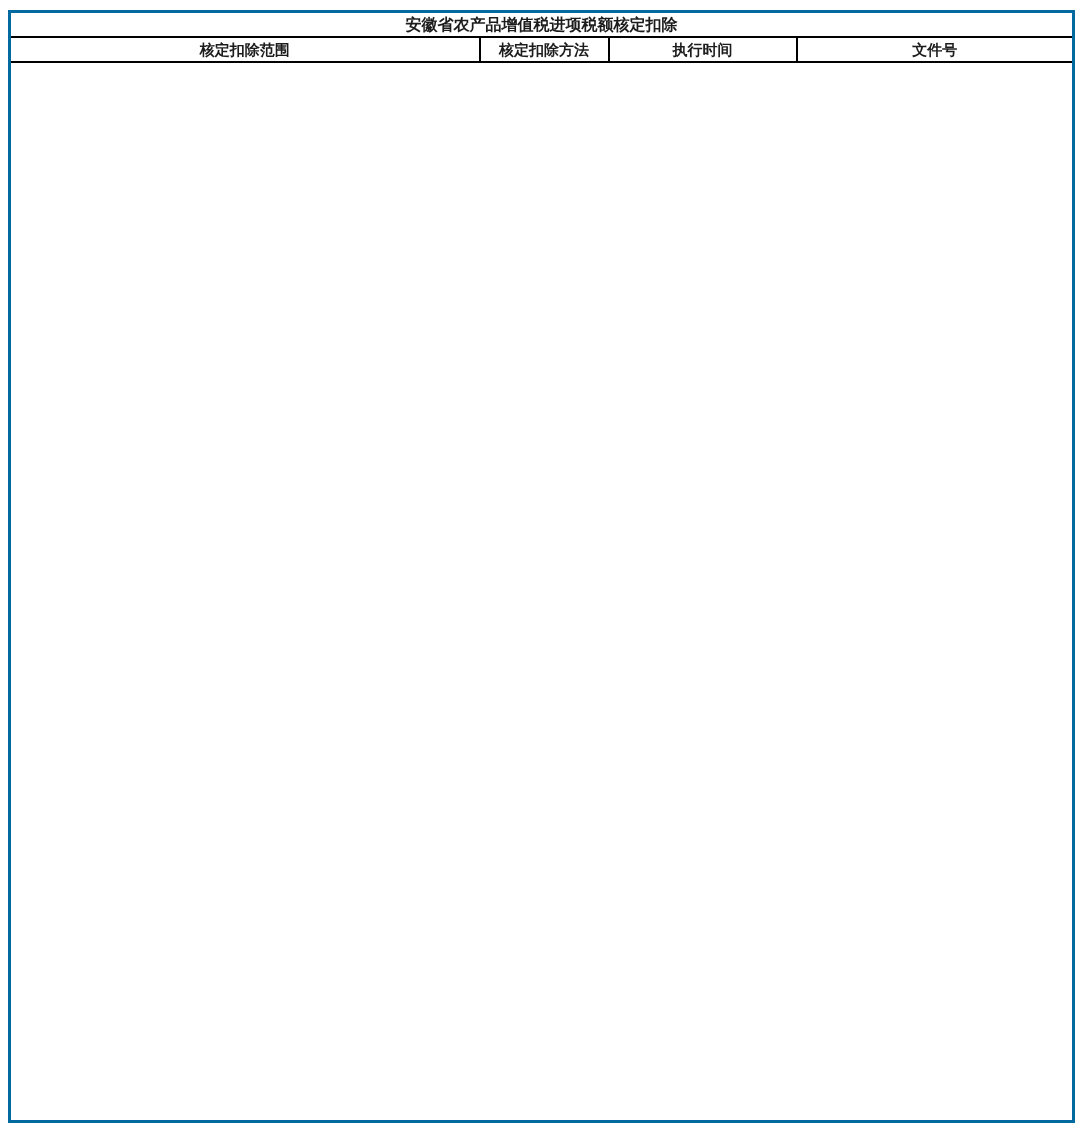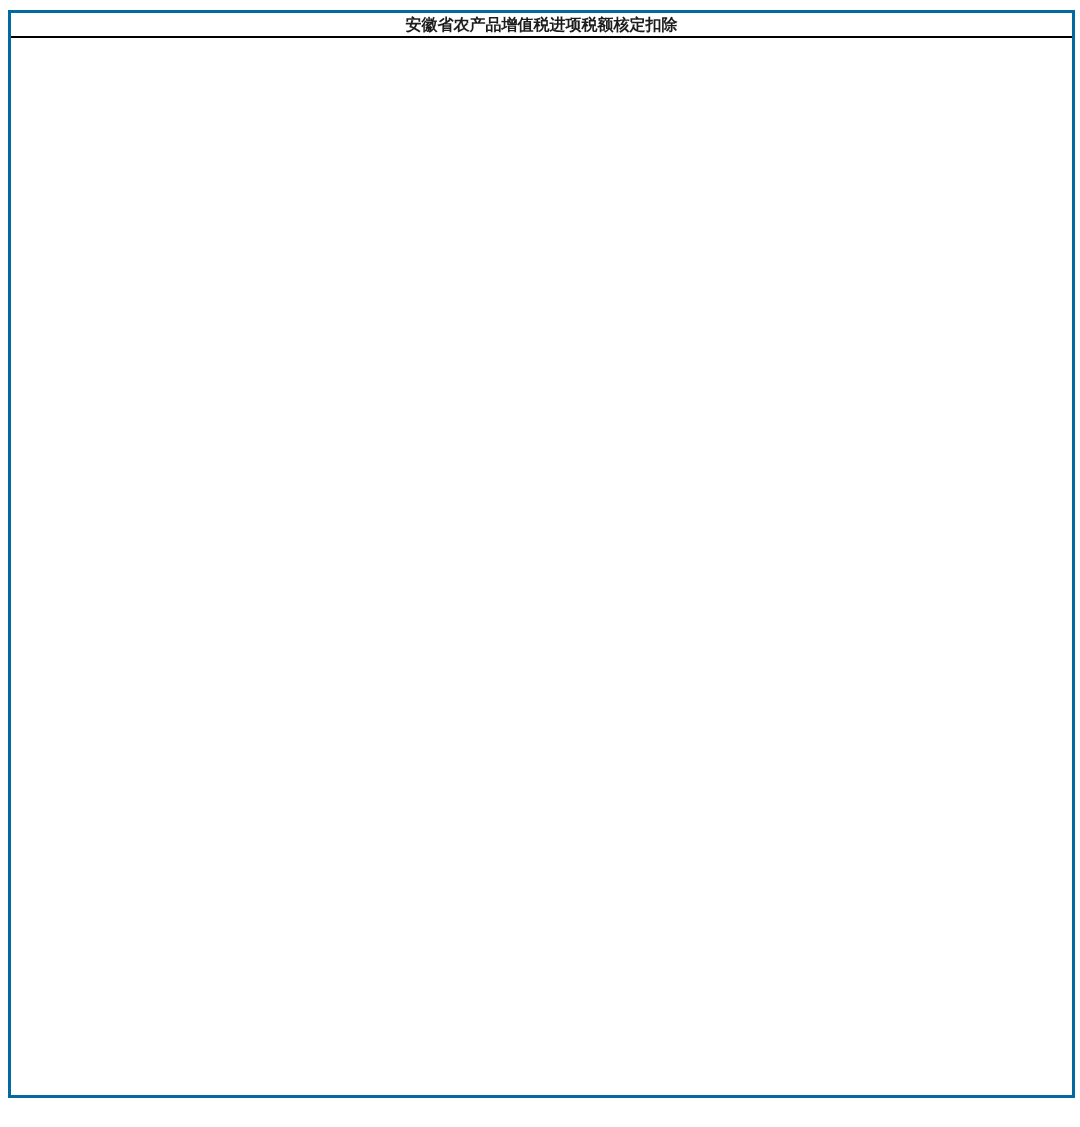--- a/index.html
+++ b/index.html
@@ -38,20 +38,26 @@
     <colgroup>
       <col class="c1">
         <col class="c2">
         <col class="c3">
         <col class="c4">
     </colgroup>
     <thead>
       <tr>
         <th colspan="4" class="title-cell">安徽省农产品增值税进项税额核定扣除</th>
       </tr>
+      <tr>
+        <th class="col-header">核定扣除范围</th>
+        <th class="col-header">核定扣除方法</th>
+        <th class="col-header">执行时间</th>
+        <th class="col-header">文件号</th>
+      </tr>
     </thead>
     <tbody id="tbody">
         <tr style="height: 30px;"></tr>
         <tr style="height: 137px;"></tr>
         <tr style="height: 22px;"></tr>
         <tr style="height: 48px;"></tr>
         <tr style="height: 90px;"></tr>
         <tr style="height: 48px;"></tr>
         <tr style="height: 25px;"></tr>
         <tr style="height: 132px;"></tr>

